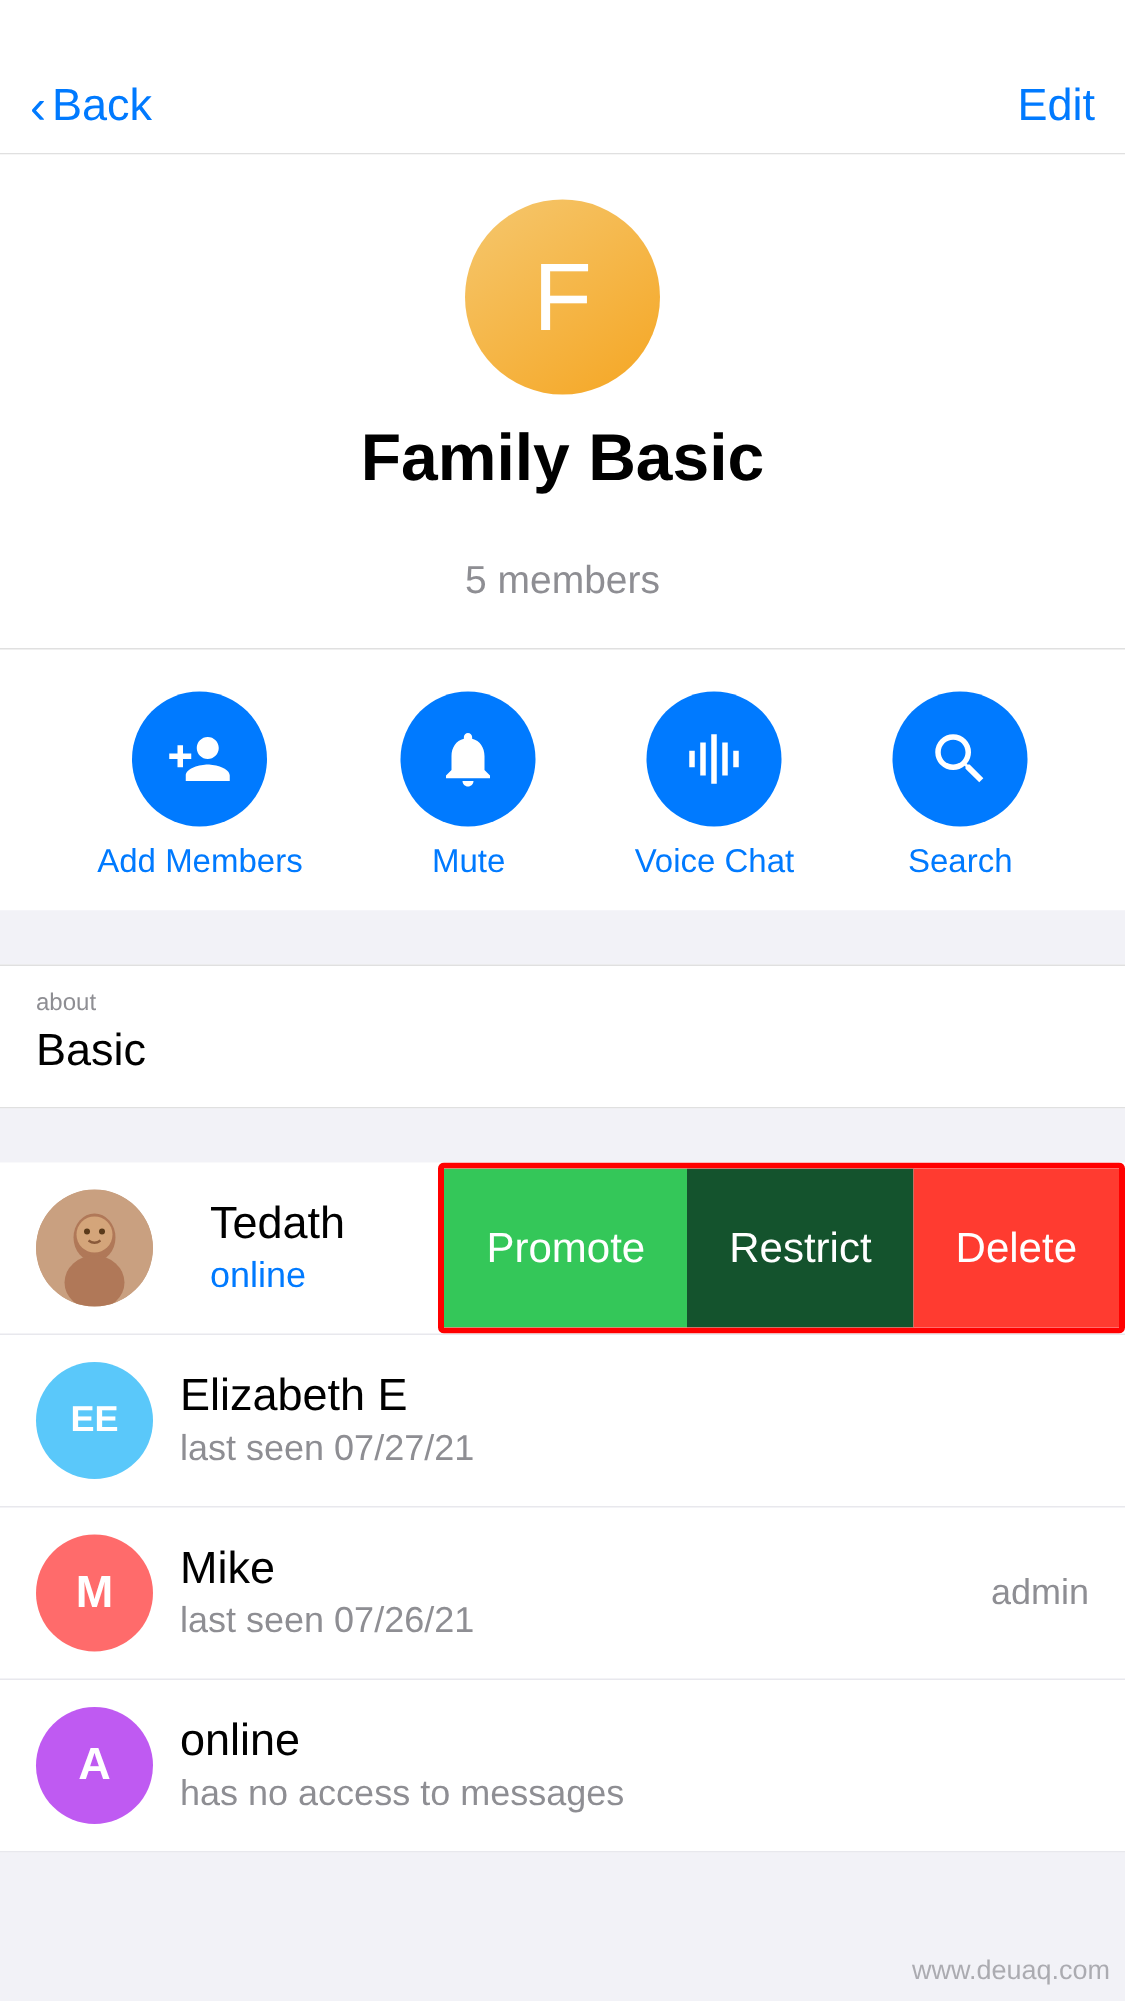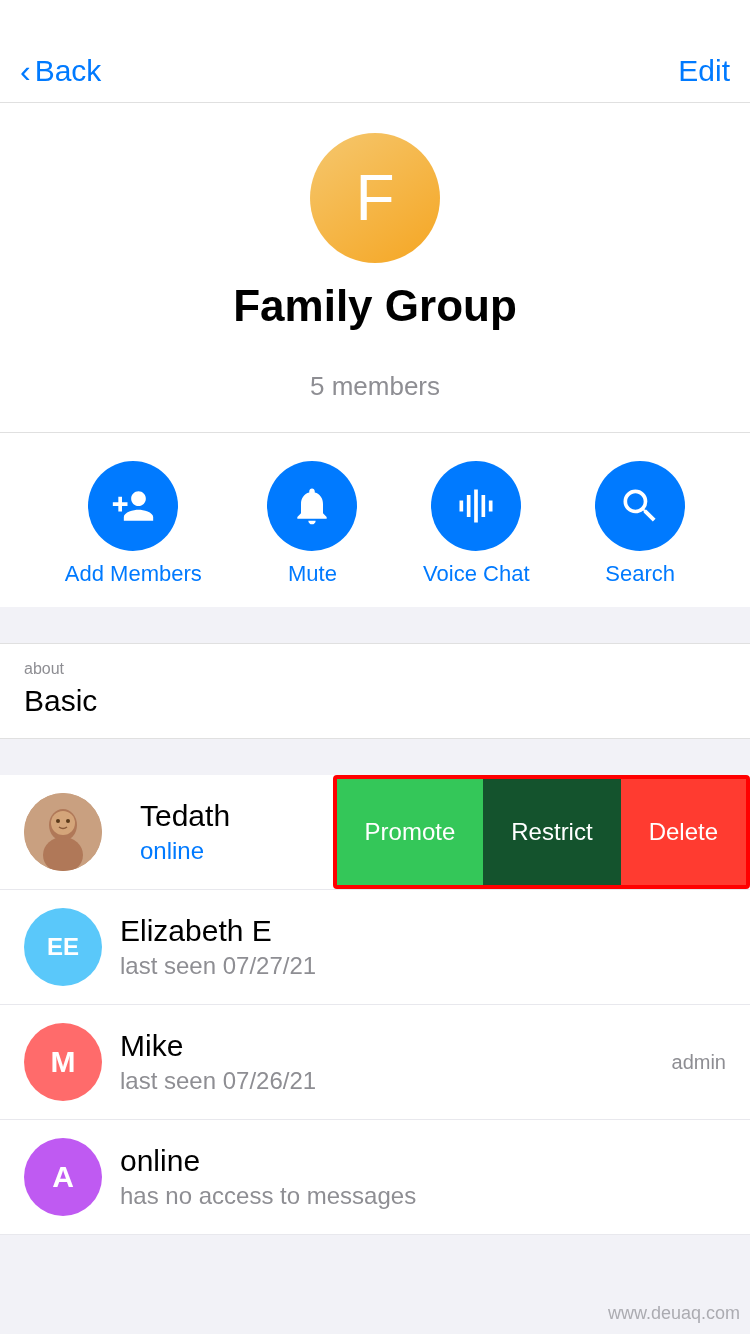--- a/index.html
+++ b/index.html
@@ -171,41 +171,41 @@
       margin-bottom: 4px;
     }
     .member-status {
       font-size: 24px;
       color: #8e8e93;
     }
     .member-status.online {
       color: #007aff;
     }
     .member-role {
-      font-size: 20px;
+      font-size: 24px;
       color: #8e8e93;
       margin-left: auto;
     }
 
     
     .swipe-actions {
       display: flex;
       position: absolute;
       right: 0;
       top: 0;
       height: 100%;
       border: 4px solid red;
       overflow: hidden;
       border-radius: 4px;
     }
     .swipe-btn {
       display: flex;
       align-items: center;
       justify-content: center;
-      font-size: 24px;
+      font-size: 28px;
       font-weight: 500;
       color: #fff;
       cursor: pointer;
       padding: 0 28px;
     }
     .swipe-btn.promote { background: #34c759; }
     .swipe-btn.restrict { background: #14532d; }
     .swipe-btn.delete { background: #ff3b30; }
 
     
@@ -226,21 +226,21 @@
     <span class="chevron">‹</span>
     <span>Back</span>
   </a>
   <span class="header-edit">Edit</span>
 </div>
 
 <div class="profile-section">
   <div class="avatar-circle">
     <span class="avatar-letter">F</span>
   </div>
-  <div class="group-name">Family Group</div>
+  <div class="group-name">Family Basic</div>
   <div class="member-count">5 members</div>
 </div>
 
 <div class="actions-section">
 
   <div class="action-item">
     <div class="action-icon-circle">
       <svg viewBox="0 0 24 24">
         <path d="M15 12c2.21 0 4-1.79 4-4s-1.79-4-4-4-4 1.79-4 4 1.79 4 4 4zm-9-2V7H4v3H1v2h3v3h2v-3h3v-2H6zm9 4c-2.67 0-8 1.34-8 4v2h16v-2c0-2.66-5.33-4-8-4z"></path>
       </svg>

